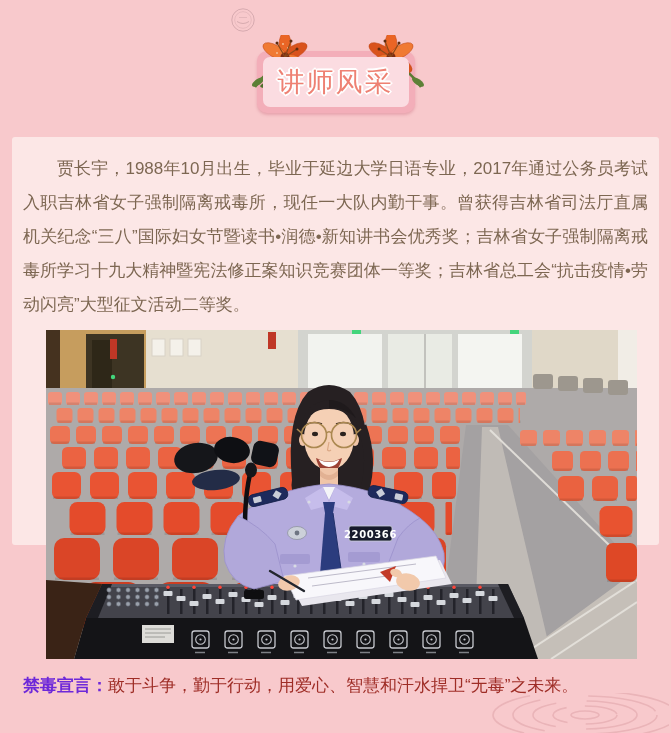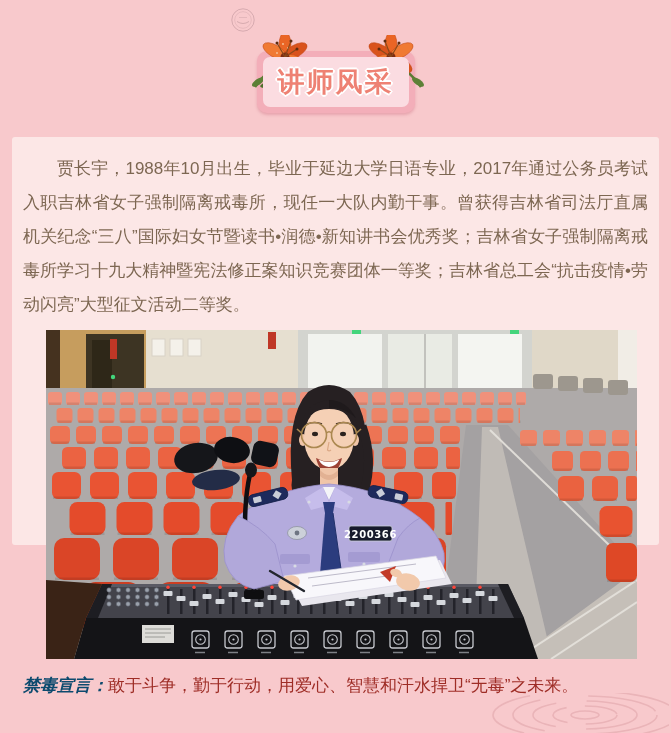--- a/index.html
+++ b/index.html
@@ -4,34 +4,34 @@
 <style>
   html,body{margin:0;padding:0;background:#f8c9cc;}
   .page{position:relative;width:671px;height:733px;background:#f8c9cc;overflow:hidden;
         font-family:"Liberation Sans","DejaVu Sans",sans-serif;}
   .seal{position:absolute;left:229px;top:6px;width:28px;height:28px;opacity:.8;}
   .badge{position:absolute;left:50%;top:51px;transform:translateX(-50%);
          width:158px;height:62px;background:#f3aeb9;border-radius:10px;
          box-shadow:0 2px 3px rgba(210,120,138,.45);}
   .badge-inner{position:absolute;inset:6px;background:#fbdce1;border-radius:7px;
          display:flex;align-items:center;justify-content:center;}
-  .badge-title{font-size:27px;font-weight:700;color:#ee8173;letter-spacing:2px;
+  .badge-title{font-size:27px;font-weight:400;color:#ee8173;letter-spacing:2px;
          text-shadow:-2px 0 #fff,2px 0 #fff,0 -2px #fff,0 2px #fff,
                      -1px -1px #fff,1px -1px #fff,-1px 1px #fff,1px 1px #fff;}
   .flower{position:absolute;width:66px;height:54px;top:-16px;}
   .flower-left{left:-10px;}
   .flower-right{right:-14px;transform:scaleX(-1);}
   .card{position:absolute;left:12px;top:137px;width:647px;height:408px;
         background:#fce7e6;border-radius:3px;}
   .bio{margin:0;padding:15px 11px 0;font-size:17px;line-height:34px;color:#7d6752;
        text-indent:2em;text-align:justify;}
   .photo{width:591px;height:329px;margin:8px auto 0;padding-left:12px;}
   .photo svg{display:block;}
   .decl{margin:15px 0 0;padding:0 11px;font-size:17px;line-height:24px;color:#9e2d26;}
-  .decl b{color:#0c4a6e;font-style:italic;}
+  .decl b{color:#6d28d9;}
   .ripple{position:absolute;right:2px;bottom:0;width:178px;height:40px;}
 </style>
 </head>
 <body>
 
 <div class="page">
 
   <svg class="seal" viewBox="0 0 28 28">
     <circle cx="14" cy="14" r="11.2" fill="none" stroke="rgba(171,132,139,.55)" stroke-width="1"></circle>
     <circle cx="14" cy="14" r="8.3" fill="none" stroke="rgba(171,132,139,.35)" stroke-width="0.8"></circle>

